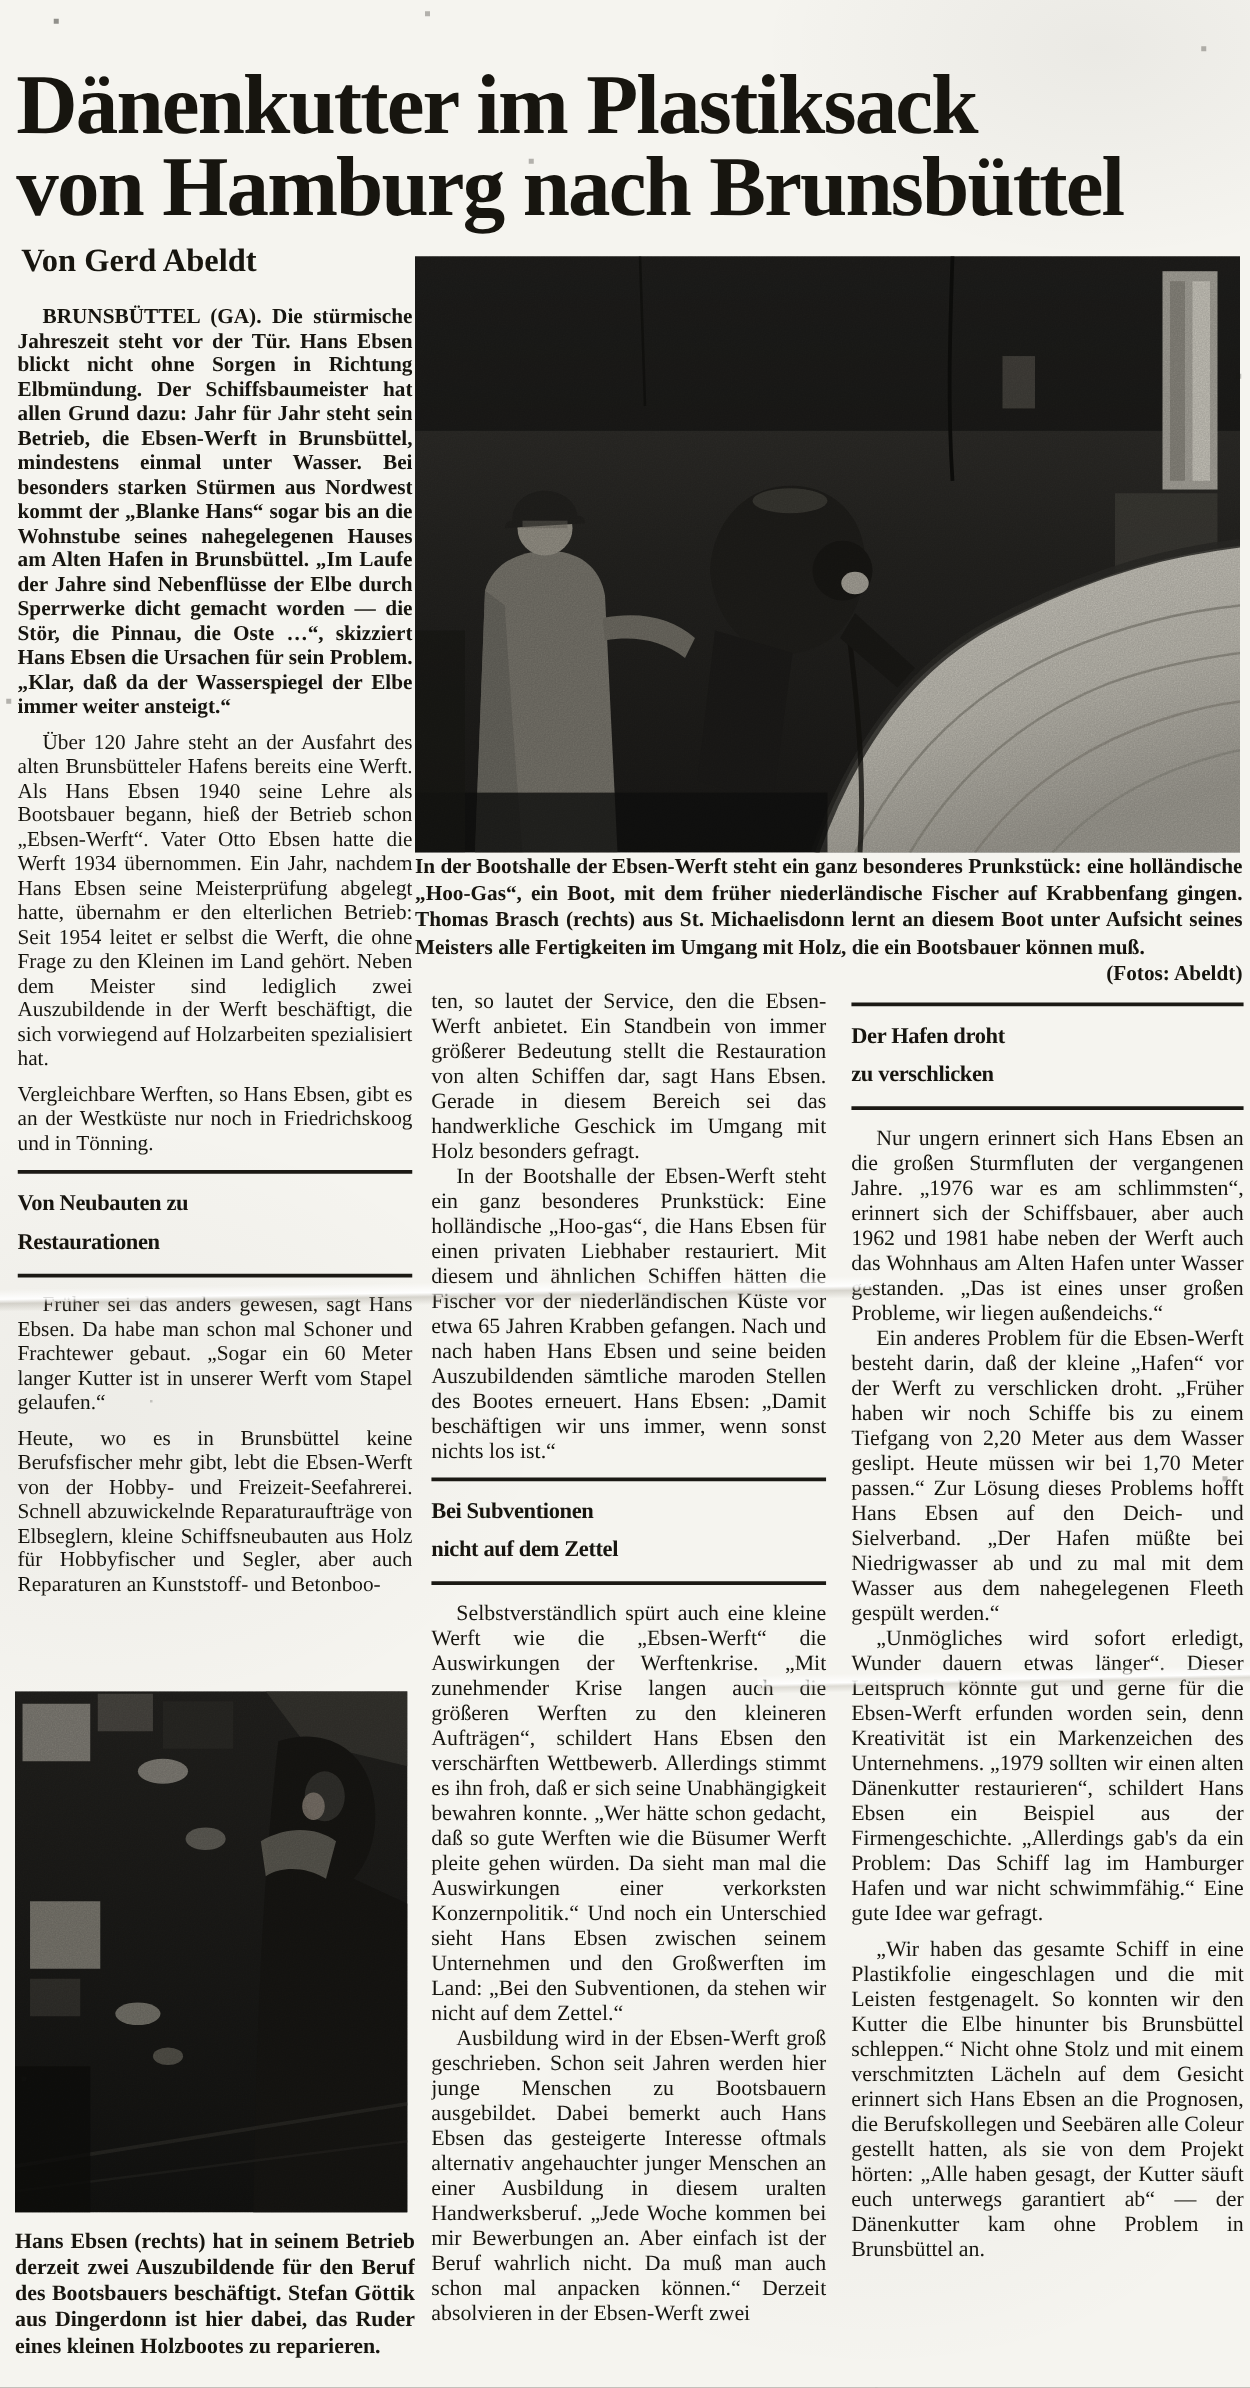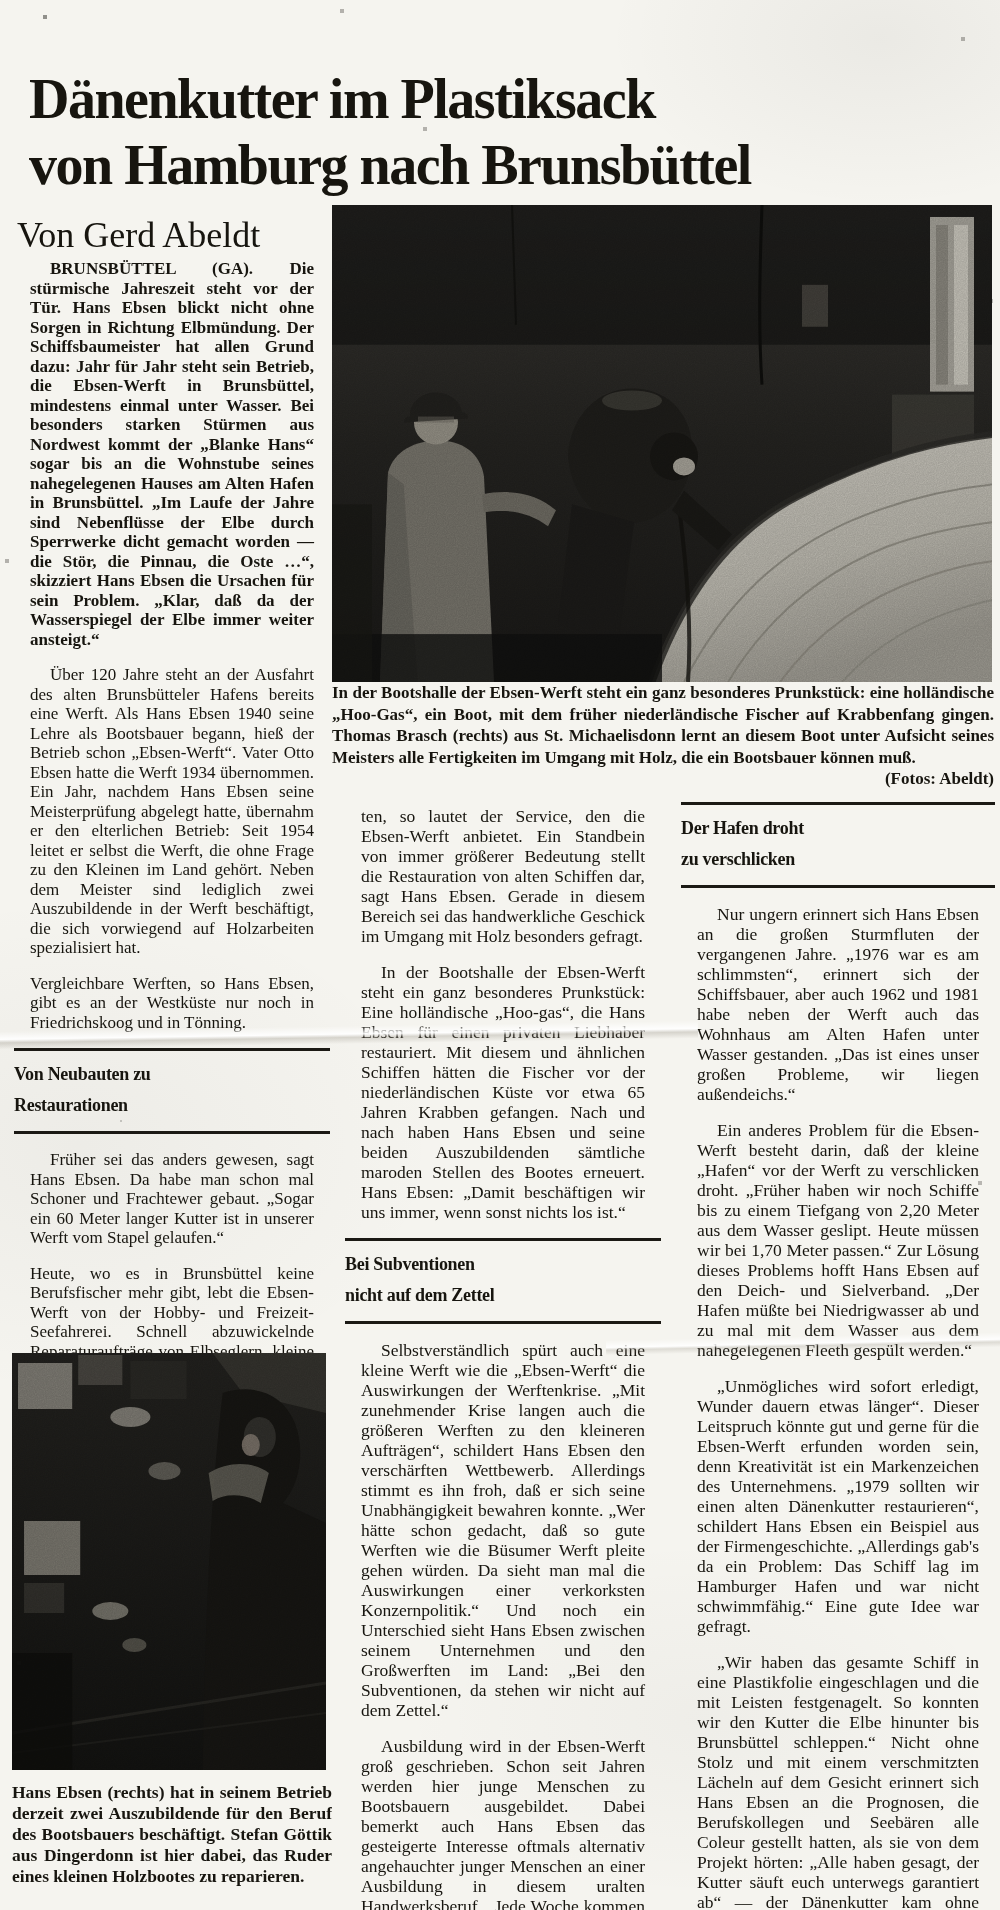--- a/index.html
+++ b/index.html
@@ -7,25 +7,25 @@
     position:relative;width:1000px;height:1910px;overflow:hidden;
     background:
       radial-gradient(ellipse 420px 260px at 88% 2%, rgba(40,38,32,0.05), transparent 65%),
       radial-gradient(ellipse 600px 420px at 8% 60%, rgba(40,38,32,0.04), transparent 60%),
       radial-gradient(ellipse 500px 300px at 70% 90%, rgba(40,38,32,0.03), transparent 60%),
       #f5f4ef;
     font-family:"Liberation Serif", serif;
     color:#17150f;
   }
   .kicker{position:absolute;left:16px;top:22px;font-size:29px;font-weight:700;letter-spacing:-0.5px;white-space:nowrap;}
-  .headline{position:absolute;left:13px;top:50px;margin:16px;font-size:56px;line-height:66px;font-weight:700;letter-spacing:-1.5px;white-space:pre-line;}
-  .byline{position:absolute;left:17px;top:194px;font-size:36px;font-weight:400;margin-top:20px;}
+  .headline{position:absolute;left:13px;top:50px;margin:0;font-size:68px;line-height:66px;font-weight:700;letter-spacing:-1.5px;white-space:pre-line;}
+  .byline{position:absolute;left:17px;top:194px;font-size:26px;font-weight:700;}
 
   .col{position:absolute;text-align:justify;overflow:hidden;}
-  .col p{margin:16px;hyphens:auto;}
+  .col p{margin:0;hyphens:auto;}
   .col-1{left:14px;top:243px;width:316px;height:1112px;font-size:17px;line-height:19.5px;}
   .col-2{left:345px;top:790px;width:316px;height:1120px;font-size:17.5px;line-height:20px;}
   .col-3{left:681px;top:790px;width:314px;height:1120px;font-size:17.5px;line-height:20px;}
   p.lead{font-weight:700;}
   p.indent{text-indent:20px;}
   p.gap{margin-top:9px !important;}
 
   .subhead{
     font-weight:700;font-size:18px;line-height:31px;letter-spacing:-0.3px;
     white-space:pre-line;text-align:left;

